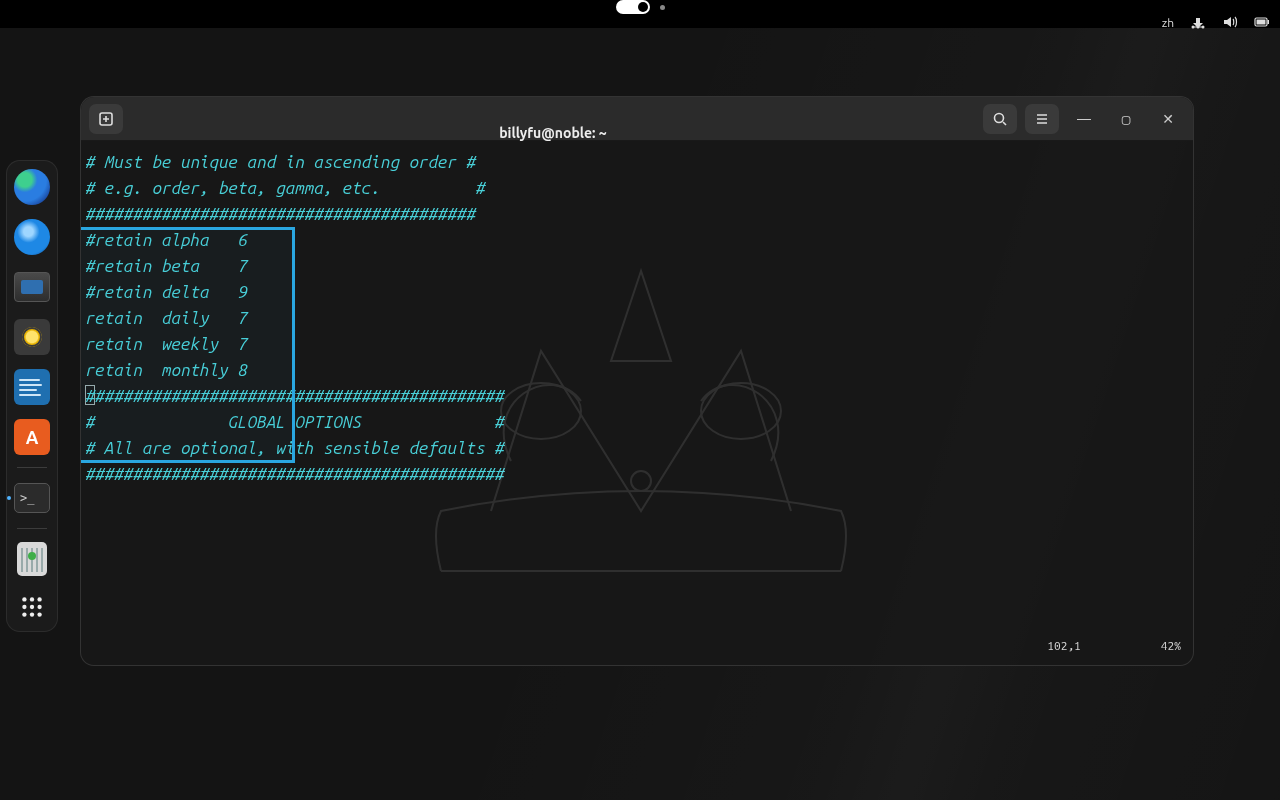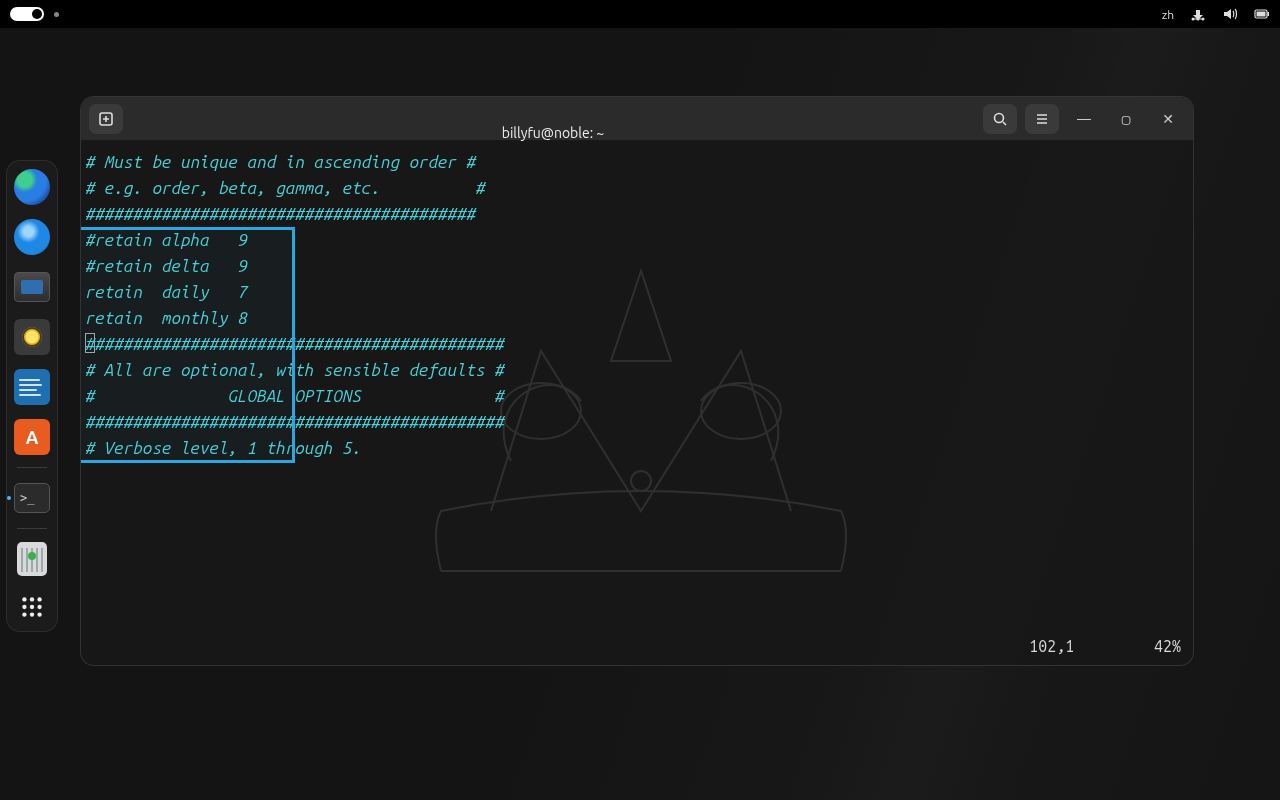--- a/index.html
+++ b/index.html
@@ -34,20 +34,21 @@
     position: absolute;
     top: 0; left: 0; right: 0;
     height: 28px;
     background: #000;
     display: flex;
     align-items: center;
     padding: 0 10px;
     font-size: 12px;
     color: #ddd;
     z-index: 100;
+    flex-direction: column;
   }
   .topbar-left { display: flex; align-items: center; gap: 10px; }
   .pill {
     width: 34px; height: 14px;
     border-radius: 8px;
     background: #fff;
     position: relative;
   }
   .pill::after {
     content:"";
@@ -175,21 +176,21 @@
     gap: 8px;
   }
   .tb-btn{
     width:34px; height:30px; border-radius:7px;
     background:#3a3a3a;
     display:flex; align-items:center; justify-content:center;
     color:#ddd;
   }
   .tb-btn svg{ width:16px; height:16px; fill:none; stroke:#ddd; stroke-width:1.6; }
   .term-title{
-    flex:1; text-align:center; font-size:14px; font-weight:400; color:#eee;margin-top:28px;
+    flex:1; text-align:center; font-size:14px; font-weight:700; color:#eee;margin-top:28px;
   }
   .winctrl{ width:34px; text-align:center; color:#ccc; font-size:14px; }
   .winctrl.sym{ font-family: monospace; }
 
   .term-body{
     flex:1;
     position:relative;
     font-family: "Ubuntu Mono","DejaVu Sans Mono",monospace;
     font-size: 17px;
     line-height: 26px;
@@ -208,21 +209,21 @@
     width: 10px; height: 20px;
     border:1px solid #9aa;
     vertical-align: text-bottom;
     margin-right:-10px;
   }
 
   .term-status{
     position:absolute;
     right: 12px; bottom: 6px;
     font-family: "Ubuntu Mono",monospace;
-    font-size: 16px;
+    font-size: 12px;
     color: #d8d8d8;
     display:flex; gap:80px;
   }
 
   
   .crown{
     position:absolute;
     left: 300px; top: 70px;
     width: 520px; height: 420px;
     opacity: 0.10;
@@ -352,31 +353,32 @@
         <ellipse cx="360" cy="200" rx="40" ry="28"></ellipse>
       </svg>
     </div>
 
     <div class="selection-box" style="left:-18px; top:86px; width:232px; height:236px;"></div>
 
     <div class="term-line"># Must be unique and in ascending order #</div>
     <div class="term-line"># e.g. order, beta, gamma, etc.          #</div>
     <div class="term-line">#########################################</div>
     <div class="term-line"></div>
-    <div class="term-line">#retain alpha   9</div>
+    <div class="term-line">#retain alpha   6</div>
+    <div class="term-line">#retain beta    7</div>
     <div class="term-line">#retain delta   9</div>
     <div class="term-line"></div>
     <div class="term-line">retain  daily   7</div>
+    <div class="term-line">retain  weekly  7</div>
     <div class="term-line">retain  monthly 8</div>
     <div class="term-line"></div>
     <div class="term-line"><span class="cursor-cell"></span><span>############################################</span></div>
+    <div class="term-line">#              GLOBAL OPTIONS              #</div>
     <div class="term-line"># All are optional, with sensible defaults #</div>
-    <div class="term-line">#              GLOBAL OPTIONS              #</div>
     <div class="term-line">############################################</div>
     <div class="term-line"></div>
-    <div class="term-line"># Verbose level, 1 through 5.</div>
 
     <div class="term-status">
       <span>102,1</span>
       <span>42%</span>
     </div>
   </div>
 </div>
 
 </body></html>

